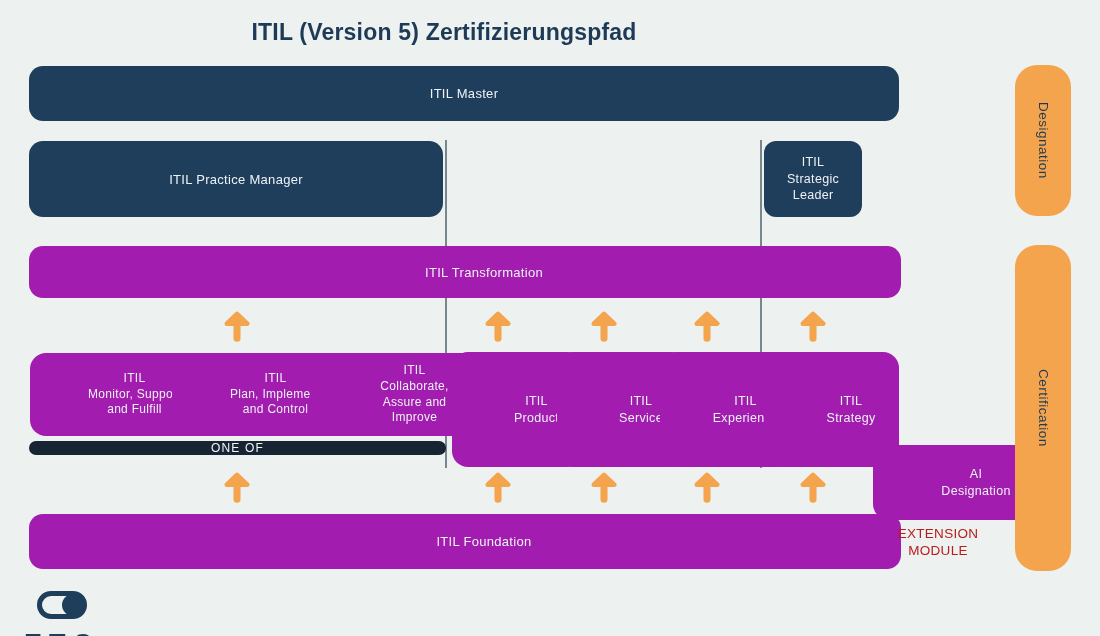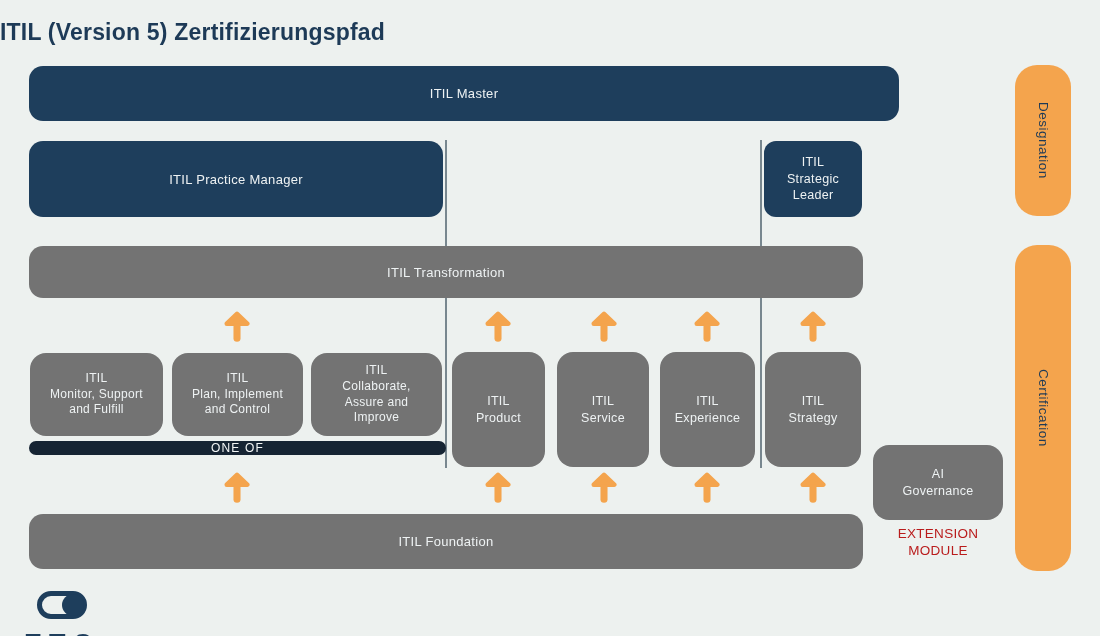--- a/index.html
+++ b/index.html
@@ -8,36 +8,36 @@
     background:#e9edec;
   }
   .canvas{
     position:relative;
     width:1100px;height:636px;
     background:#edf1ef;
     overflow:hidden;
   }
   .title{
     position:absolute;left:0;top:19px;width:888px;
-    text-align:left;
+    text-align:center;
     font-size:23px;font-weight:bold;
     color:#1d3a57;
     letter-spacing:.2px;
   }
   .box{
     position:absolute;
     display:flex;align-items:center;justify-content:center;
     text-align:center;
     color:#eef2f3;
     white-space:pre-line;
     letter-spacing:.3px;
     z-index:2;
   }
   .navy{background:#1e3e5c;}
-  .rose{background:#737373;}
+  .rose{background:#a21caf;padding-left:38px;}
   .r14{border-radius:14px;}
   .r16{border-radius:16px;}
   .r12{border-radius:12px;}
   .vline{
     position:absolute;top:140px;height:328px;width:2px;
     background:#78878f;z-index:1;
   }
   .arrow{position:absolute;width:26px;height:32px;z-index:2;}
   .one-of{
     position:absolute;left:29px;top:441px;width:417px;height:14px;
@@ -180,21 +180,21 @@
   <div class="arrow" style="left:800px;top:472px;">
     <svg width="26" height="32" viewBox="0 0 28 34">
         <polygon points="14,3 25,13.5 3,13.5" fill="#f4a44d" stroke="#f4a44d" stroke-width="5" stroke-linejoin="round"></polygon>
         <rect x="10.2" y="13" width="7.6" height="20" rx="3.8" fill="#f4a44d"></rect>
       </svg>
   </div>
 
   <div class="box rose r14 fs13" style="left:29px;top:514px;width:834px;height:55px;">ITIL Foundation</div>
 
   <div class="box rose r16 fs125" style="left:873px;top:445px;width:130px;height:75px;">AI
-Governance</div>
+Designation</div>
   <div class="ext-caption">EXTENSION
 MODULE</div>
 
   <div class="side-bar" style="top:65px;height:151px;">
     <span>Designation</span>
   </div>
   <div class="side-bar" style="top:245px;height:326px;">
     <span>Certification</span>
   </div>
 

